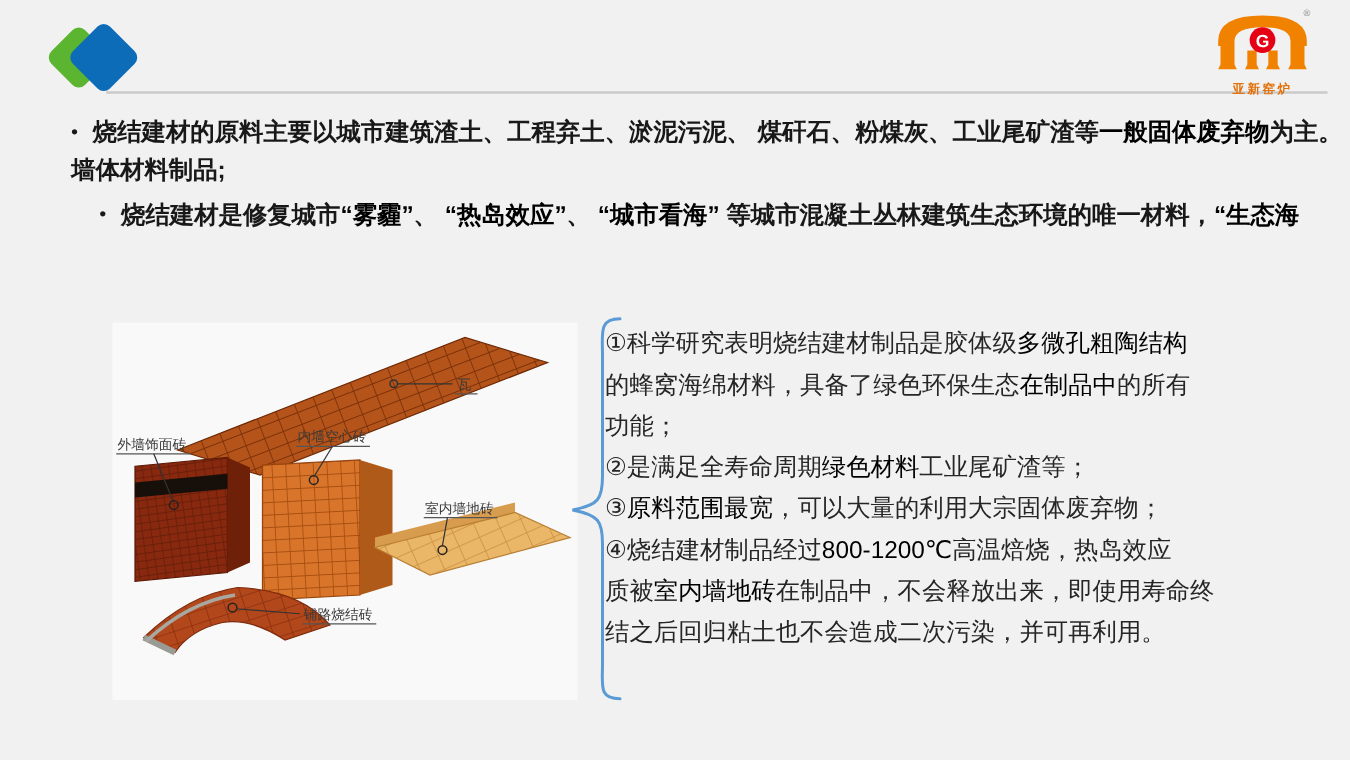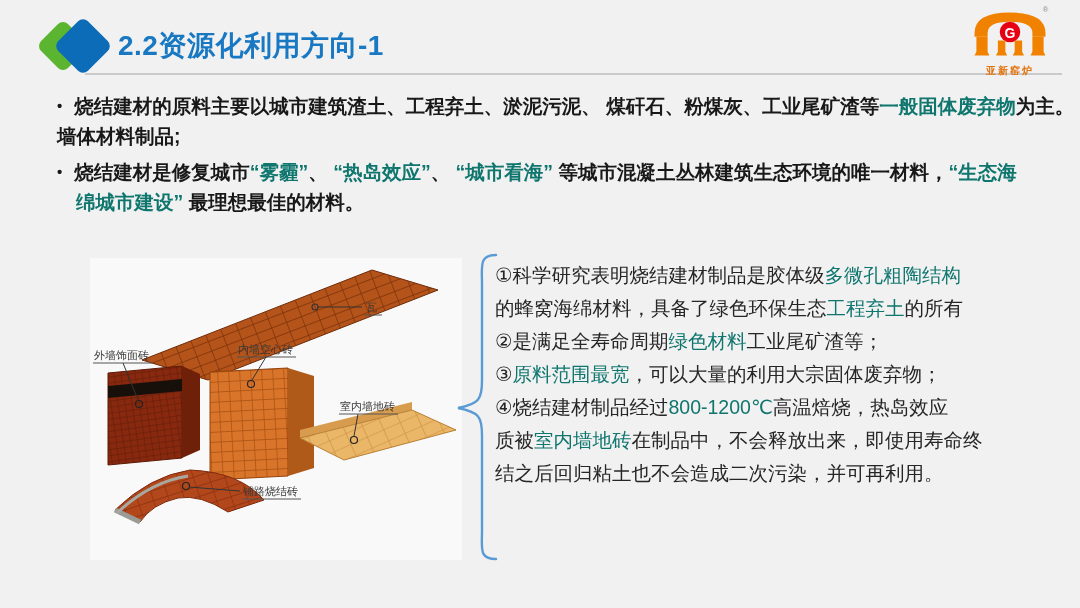--- a/index.html
+++ b/index.html
@@ -14,62 +14,60 @@
   .d-blue  { width:42px; height:42px; left:62px; top:25px; background:#0d6cb8; transform:rotate(45deg); }
   .title { position:absolute; left:118px; top:27px; font-size:28px; font-weight:bold; color:#1878c2; letter-spacing:.5px; }
   .rule { position:absolute; left:85px; top:73px; width:977px; height:2px; background:#cacaca; }
   
   .logo { position:absolute; right:26px; top:5px; width:88px; text-align:center; }
   .logo-text { font-size:10px; font-weight:bold; color:#e2720c; letter-spacing:2px; line-height:11px; }
   
   .bullets { position:absolute; left:57px; top:90px; width:1005px; font-size:19.5px; font-weight:bold; color:#181818; }
   .bullets .line { height:31px; line-height:31px; white-space:nowrap; }
   .dot { display:inline-block; margin-right:12px; font-size:15px; vertical-align:2px; }
-  .b2 { margin-top:4px; }
+  .b2 { margin-top:4px;text-align:center; }
   .indent { padding-left:19px; }
-  .red { color:#0f766e;margin-top:32px; }
+  .red { color:#000000;margin-top:32px; }
   
   .figure { position:absolute; left:90px; top:258px; width:372px; height:302px; background:#f9f9f9; }
   .figure svg { display:block; }
   .fig-label { font-size:11px; fill:#3a3a3a; font-family:"Liberation Sans",sans-serif; }
   
   .brace { position:absolute; left:451px; top:251px; }
   
-  .points { position:absolute; left:495px; top:259px; width:565px; font-size:19.5px; color:#262626; }
+  .points { position:absolute; left:484px; top:259px; width:565px; font-size:19.5px; color:#262626; }
   .points .line { height:33px; line-height:33px; white-space:nowrap; }
 </style>
 </head>
 <body>
 
 <div id="slide">
 
   <span class="diamond d-green"></span>
   <span class="diamond d-blue"></span>
-  <div class="title">2.2资源化利用方向-1</div>
   <div class="rule"></div>
 
   <div class="logo">
     <svg width="84" height="56" viewBox="0 0 84 60">
       <path d="M4 30 Q4 8 42 8 Q80 8 80 30 L80 34 L66 34 L66 30 Q66 18 42 18 Q18 18 18 30 L18 34 L4 34 Z" fill="#f08200"></path>
       <path d="M6 34 L18 34 L18 50 L20 54 L4 54 L6 50 Z" fill="#f08200"></path>
       <path d="M66 34 L78 34 L78 50 L80 54 L64 54 L66 50 Z" fill="#f08200"></path>
       <path d="M29 38 L37 38 L37 50 L39 54 L27 54 L29 50 Z" fill="#f08200"></path>
       <path d="M47 38 L55 38 L55 50 L57 54 L45 54 L47 50 Z" fill="#f08200"></path>
       <circle cx="42" cy="29" r="11" fill="#e60013"></circle>
       <text x="42" y="35" font-size="15" font-weight="bold" fill="#ffffff" text-anchor="middle">G</text>
       <text x="80" y="8" font-size="8" fill="#8a8a8a" text-anchor="middle">®</text>
     </svg>
     <div class="logo-text">亚新窑炉</div>
   </div>
 
   <div class="bullets">
     <div class="line"><span class="dot">•</span><span><span>烧结建材的原料主要以城市建筑渣土、工程弃土、淤泥污泥、 煤矸石、粉煤灰、工业尾矿渣等</span><span class="red">一般固体废弃物</span><span>为主。</span></span></div>
     <div class="line"><span>墙体材料制品;</span></div>
     <div class="line b2"><span class="dot">•</span><span><span>烧结建材是修复城市</span><span class="red">“雾霾”</span><span>、 </span><span class="red">“热岛效应”</span><span>、 </span><span class="red">“城市看海”</span><span> 等城市混凝土丛林建筑生态环境的唯一材料，</span><span class="red">“生态海</span></span></div>
-    <div class="line indent"><span class="red">绵城市建设”</span><span> 最理想最佳的材料。</span></div>
   </div>
 
   <div class="figure">
     <svg width="372" height="302" viewBox="0 0 372 302">
       <defs>
         <pattern id="tilegrid" width="16" height="10" patternUnits="userSpaceOnUse" patternTransform="rotate(-21)">
           <rect width="16" height="10" fill="#b4541a"></rect>
           <path d="M0 0H16M0 0V10" stroke="#7a3008" stroke-width="1.4"></path>
         </pattern>
         <pattern id="brickdark" width="7" height="6" patternUnits="userSpaceOnUse" patternTransform="rotate(-8)">
@@ -150,21 +148,22 @@
   </div>
 
   <div class="brace">
     <svg width="48" height="312" viewBox="0 0 48 312">
       <path d="M45 4 C28 4 31 15 31 33 L31 130 C31 148 28 153 7 157 C28 161 31 166 31 184 L31 280 C31 298 28 308 45 308" fill="none" stroke="#5b9bd5" stroke-width="2.4" stroke-linecap="round"></path>
     </svg>
   </div>
 
   <div class="points">
     <div class="line"><span>①科学研究表明烧结建材制品是胶体级</span><span class="red">多微孔粗陶结构</span></div>
-    <div class="line"><span>的蜂窝海绵材料，具备了绿色环保生态</span><span class="red">工程弃土</span><span>的所有</span></div>
+    <div class="line"><span>的蜂窝海绵材料，具备了绿色环保生态</span><span class="red">在制品中</span><span>的所有</span></div>
+    <div class="line"><span>功能；</span></div>
     <div class="line"><span>②是满足全寿命周期</span><span class="red">绿色材料</span><span>工业尾矿渣等；</span></div>
     <div class="line"><span>③</span><span class="red">原料范围最宽</span><span>，可以大量的利用大宗固体废弃物；</span></div>
     <div class="line"><span>④烧结建材制品经过</span><span class="red">800-1200℃</span><span>高温焙烧，热岛效应</span></div>
     <div class="line"><span>质被</span><span class="red">室内墙地砖</span><span>在制品中，不会释放出来，即使用寿命终</span></div>
     <div class="line"><span>结之后回归粘土也不会造成二次污染，并可再利用。</span></div>
   </div>
 
 </div>
 
 </body></html>

